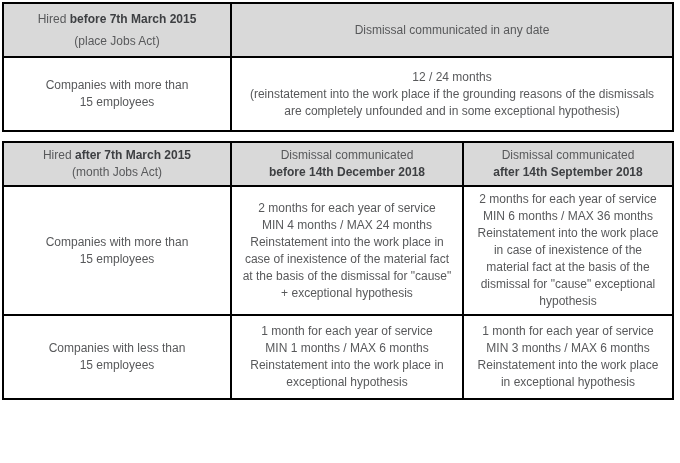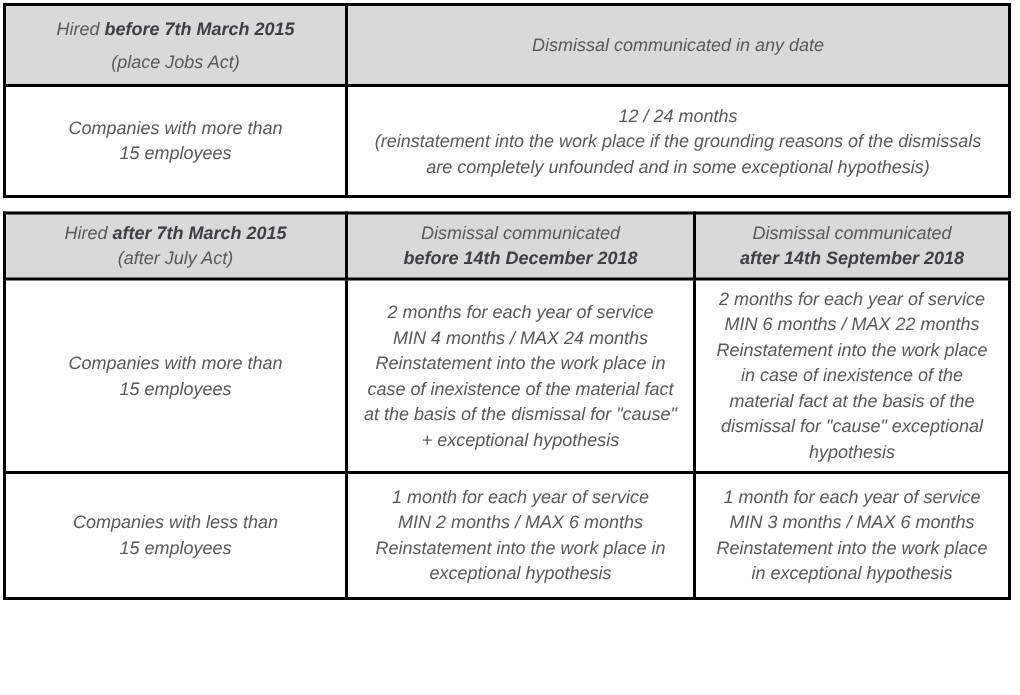--- a/index.html
+++ b/index.html
@@ -12,21 +12,20 @@
   .page {
     position: relative;
     width: 680px; height: 463px;
     padding: 2px 6px 2px 2px;
     overflow: hidden;
   }
   table.tbl {
     border-collapse: collapse;
     table-layout: fixed;
     width: 670px;
-    font-style: italic;
   }
   .tbl td {
     border: 2px solid #000000;
     text-align: center;
     vertical-align: middle;
     color: #58595b;
     font-size: 12px;
     line-height: 17px;
     padding: 4px 9px;
   }
@@ -78,21 +77,21 @@
   <table class="tbl t2">
     <colgroup>
         <col style="width:228px">
         <col style="width:232px">
         <col style="width:210px">
       </colgroup>
     <tbody>
       <tr class="hdr">
         <td>
           <span class="line"><span>Hired </span><span class="b">after 7th  March 2015</span></span>
-          <span class="line">(after July Act)</span>
+          <span class="line">(month Jobs Act)</span>
         </td>
         <td>
           <span class="line">Dismissal communicated</span>
           <span class="line b">before 14th December 2018</span>
         </td>
         <td>
           <span class="line">Dismissal communicated</span>
           <span class="line b">after 14th September 2018</span>
         </td>
       </tr>
@@ -101,32 +100,32 @@
           <span class="line">Companies with more than</span>
           <span class="line">15 employees</span>
         </td>
         <td>
           <span class="line">2 months for each year of service</span>
           <span class="line">MIN 4 months / MAX 24 months</span>
           <span class="line">Reinstatement into the work place in case of inexistence of the material fact at the basis of the dismissal for "cause" + exceptional hypothesis</span>
         </td>
         <td>
           <span class="line">2 months for each year of service</span>
-          <span class="line">MIN 6 months / MAX 22 months</span>
+          <span class="line">MIN 6 months / MAX 36 months</span>
           <span class="line">Reinstatement into the work place in case of inexistence of the material fact at the basis of the dismissal for "cause" exceptional hypothesis</span>
         </td>
       </tr>
       <tr class="r2">
         <td>
           <span class="line">Companies with less than</span>
           <span class="line">15 employees</span>
         </td>
         <td>
           <span class="line">1 month for each year of service</span>
-          <span class="line">MIN 2 months / MAX 6 months</span>
+          <span class="line">MIN 1 months / MAX 6 months</span>
           <span class="line">Reinstatement into the work place in exceptional hypothesis</span>
         </td>
         <td>
           <span class="line">1 month for each year of service</span>
           <span class="line">MIN 3 months / MAX 6 months</span>
           <span class="line">Reinstatement into the work place in exceptional hypothesis</span>
         </td>
       </tr>
     </tbody>
   </table>

